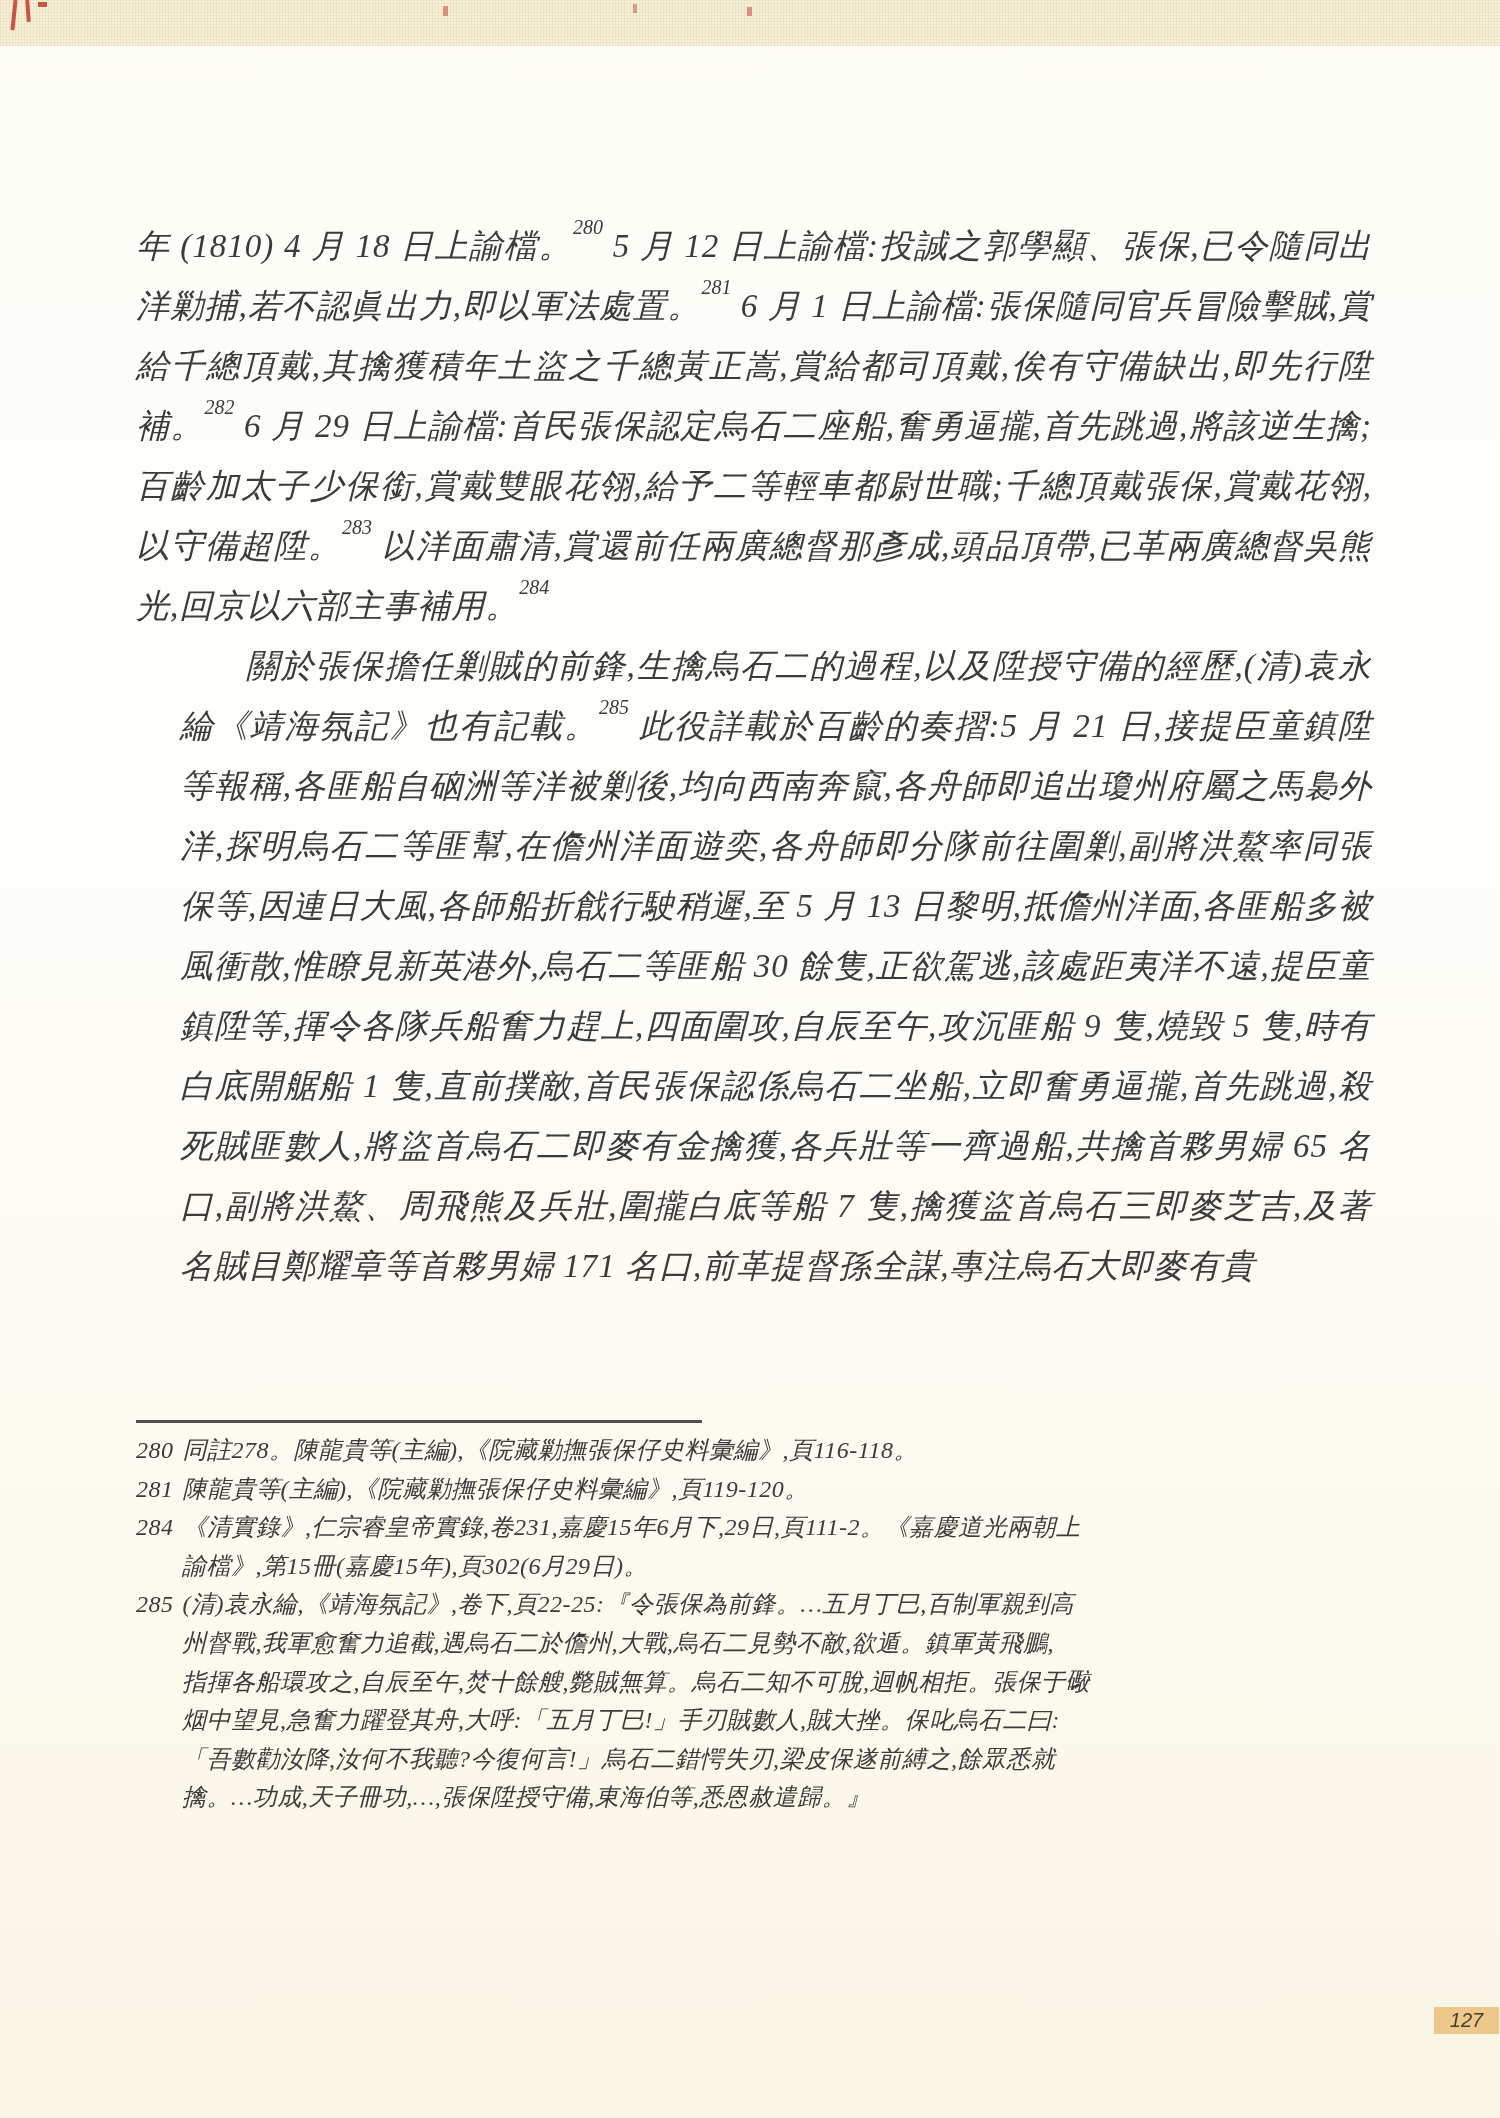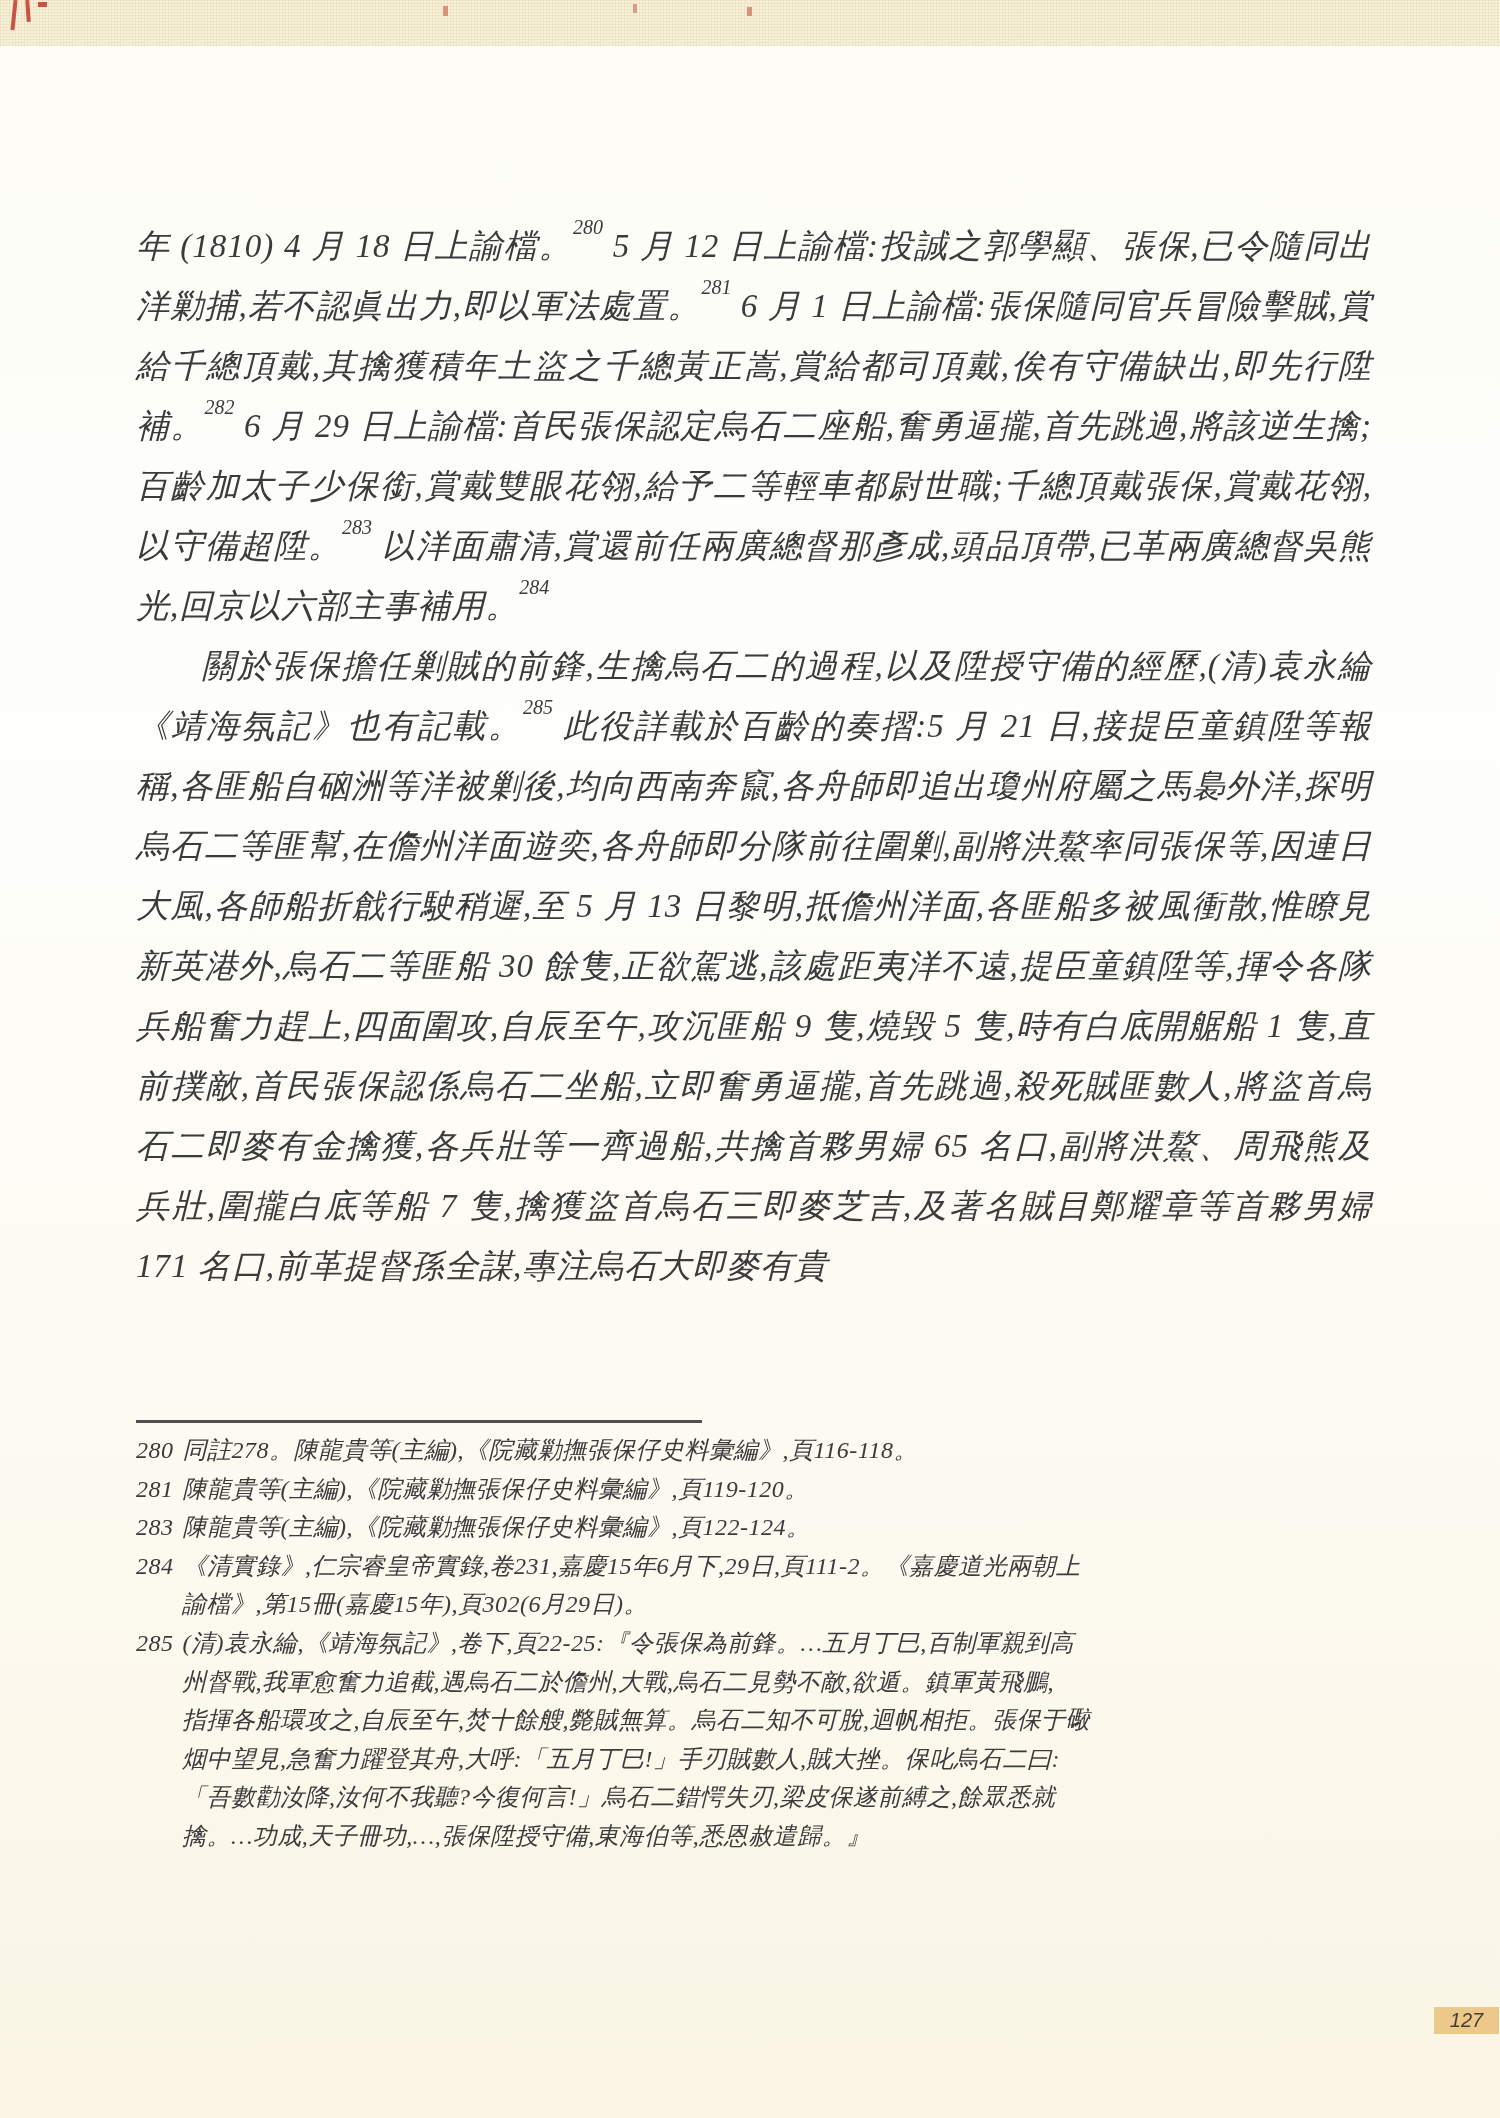--- a/index.html
+++ b/index.html
@@ -27,21 +27,21 @@
   .rm4 { left: 443px; top: 6px; width: 5px; height: 10px; opacity:.5; }
   .rm5 { left: 633px; top: 4px; width: 4px; height: 9px;  opacity:.45; }
   .rm6 { left: 747px; top: 7px; width: 5px; height: 9px;  opacity:.5; }
 
   .body-text {
     position: absolute; left: 136px; top: 216px; width: 1236px;
     font-size: 33px; line-height: 60px; letter-spacing: 1px;
     text-align: justify;
   }
   .body-text p { margin: 0; }
-  .body-text p.indent { text-indent: 2em; }
+  .body-text p.indent { text-indent: 2em; margin-left: 44px; }
   .body-text sup {
     font-size: 20px; line-height: 0; position: relative; top: -0.55em;
     letter-spacing: 0;
   }
 
   .fn-rule {
     position: absolute; left: 136px; top: 1420px; width: 566px; height: 0;
     border: none; border-top: 3px solid #4f4f4f; margin: 0;
   }
   .footnotes {
@@ -77,21 +77,20 @@
   <div class="body-text">
       <p class="">年 (1810) 4 月 18 日上諭檔。<sup>280</sup> 5 月 12 日上諭檔:投誠之郭學顯、張保,已令隨同出洋勦捕,若不認眞出力,即以軍法處置。<sup>281</sup> 6 月 1 日上諭檔:張保隨同官兵冒險擊賊,賞給千總頂戴,其擒獲積年土盜之千總黃正嵩,賞給都司頂戴,俟有守備缺出,即先行陞補。<sup>282</sup> 6 月 29 日上諭檔:首民張保認定烏石二座船,奮勇逼攏,首先跳過,將該逆生擒;百齡加太子少保銜,賞戴雙眼花翎,給予二等輕車都尉世職;千總頂戴張保,賞戴花翎,以守備超陞。<sup>283</sup> 以洋面肅清,賞還前任兩廣總督那彥成,頭品頂帶,已革兩廣總督吳熊光,回京以六部主事補用。<sup>284</sup></p>
       <p class="indent">關於張保擔任剿賊的前鋒,生擒烏石二的過程,以及陞授守備的經歷,(清)袁永綸《靖海氛記》也有記載。<sup>285</sup> 此役詳載於百齡的奏摺:5 月 21 日,接提臣童鎮陞等報稱,各匪船自硇洲等洋被剿後,均向西南奔竄,各舟師即追出瓊州府屬之馬裊外洋,探明烏石二等匪幫,在儋州洋面遊奕,各舟師即分隊前往圍剿,副將洪鰲率同張保等,因連日大風,各師船折戧行駛稍遲,至 5 月 13 日黎明,抵儋州洋面,各匪船多被風衝散,惟瞭見新英港外,烏石二等匪船 30 餘隻,正欲駕逃,該處距夷洋不遠,提臣童鎮陞等,揮令各隊兵船奮力趕上,四面圍攻,自辰至午,攻沉匪船 9 隻,燒毀 5 隻,時有白底開艍船 1 隻,直前撲敵,首民張保認係烏石二坐船,立即奮勇逼攏,首先跳過,殺死賊匪數人,將盜首烏石二即麥有金擒獲,各兵壯等一齊過船,共擒首夥男婦 65 名口,副將洪鰲、周飛熊及兵壯,圍攏白底等船 7 隻,擒獲盜首烏石三即麥芝吉,及著名賊目鄭耀章等首夥男婦 171 名口,前革提督孫全謀,專注烏石大即麥有貴</p>
     </div>
 
   <hr class="fn-rule">
 
   <div class="footnotes">
       <div class="fn-line"><span class="fn-num">280</span>同註278。陳龍貴等(主編),《院藏勦撫張保仔史料彙編》,頁116-118。</div>
       <div class="fn-line"><span class="fn-num">281</span>陳龍貴等(主編),《院藏勦撫張保仔史料彙編》,頁119-120。</div>
-      <div class="fn-line"><span class="fn-num">283</span>陳龍貴等(主編),《院藏勦撫張保仔史料彙編》,頁122-124。</div>
       <div class="fn-line"><span class="fn-num">284</span>《清實錄》,仁宗睿皇帝實錄,卷231,嘉慶15年6月下,29日,頁111-2。《嘉慶道光兩朝上</div>
       <div class="fn-line cont">諭檔》,第15冊(嘉慶15年),頁302(6月29日)。</div>
       <div class="fn-line"><span class="fn-num">285</span>(清)袁永綸,《靖海氛記》,卷下,頁22-25:『令張保為前鋒。…五月丁巳,百制軍親到高</div>
       <div class="fn-line cont">州督戰,我軍愈奮力追截,遇烏石二於儋州,大戰,烏石二見勢不敵,欲遁。鎮軍黃飛鵬,</div>
       <div class="fn-line cont">指揮各船環攻之,自辰至午,焚十餘艘,斃賊無算。烏石二知不可脫,迴帆相拒。張保于礮</div>
       <div class="fn-line cont">烟中望見,急奮力躍登其舟,大呼:「五月丁巳!」手刃賊數人,賊大挫。保叱烏石二曰:</div>
       <div class="fn-line cont">「吾數勸汝降,汝何不我聽?今復何言!」烏石二錯愕失刃,梁皮保遂前縛之,餘眾悉就</div>
       <div class="fn-line cont">擒。…功成,天子冊功,…,張保陞授守備,東海伯等,悉恩赦遣歸。』</div>
     </div>
 

